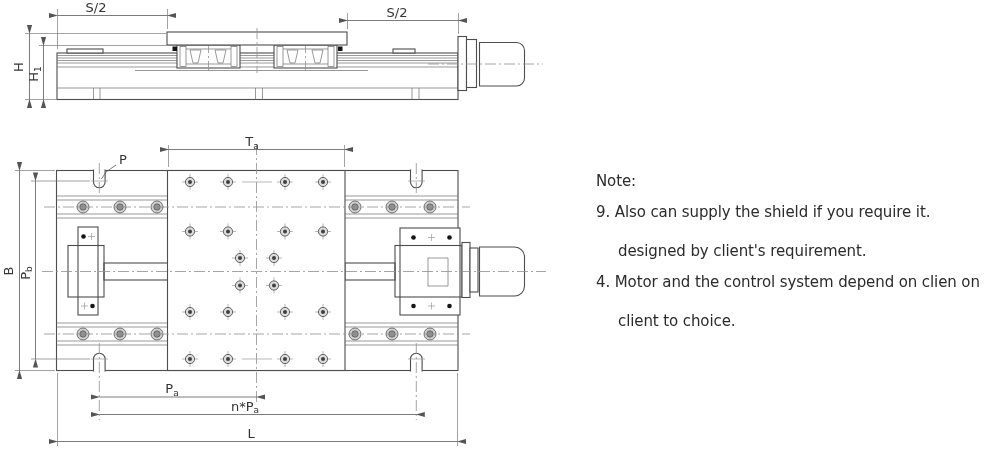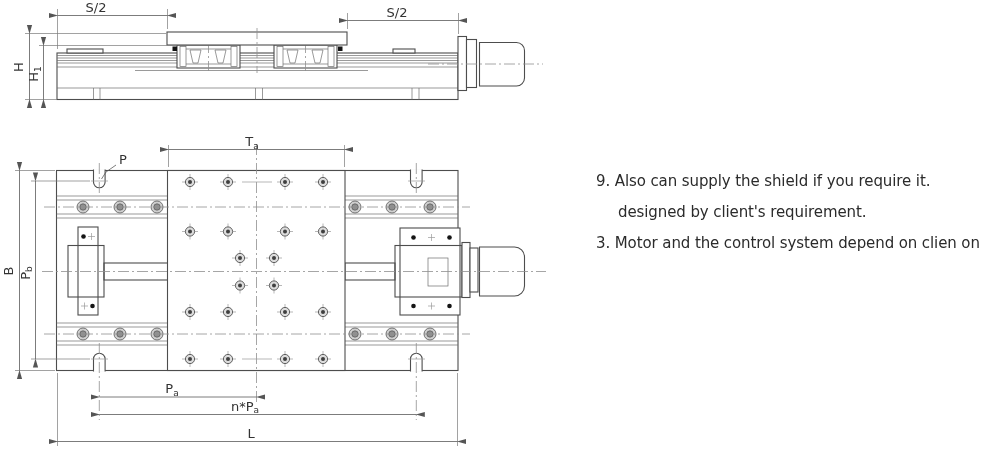--- a/index.html
+++ b/index.html
@@ -17,21 +17,21 @@
   .hole-ring{stroke:#5f5f5f;stroke-width:1;fill:#ddd;}
   .hole-core{fill:#3f3f3f;}
   .bolt-washer{stroke:#666;stroke-width:0.9;fill:#cfcfcf;}
   .bolt-head{stroke:#555;stroke-width:0.7;fill:#909090;}
   .dot{fill:#151515;}
   text.lbl{fill:#333;font-family:"DejaVu Sans",sans-serif;font-size:13px;}
   tspan.sub{font-size:9px;}
   
   .notes{position:absolute;left:596px;top:166px;width:404px;color:#2b2b2b;
          font-size:15px;line-height:31px;letter-spacing:-0.1px;}
-  .note-line.cont{margin-left:22px;}
+  .note-line.cont{margin-left:22px;margin-top:8px;}
 </style>
 </head>
 <body>
 
 <div id="stage">
 
 <svg width="1000" height="452" viewBox="0 0 1000 452">
   <defs>
     <marker id="arr" markerUnits="userSpaceOnUse" markerWidth="12" markerHeight="8" refX="0.5" refY="0" orient="auto-start-reverse" viewBox="-1 -4 12 8">
       <path d="M0,0 L9,2.6 L9,-2.6 Z" fill="#555"></path>
@@ -274,18 +274,20 @@
     <g>
       <line x1="57.5" y1="373" x2="57.5" y2="446" class="ext"></line>
       <line x1="457.5" y1="373" x2="457.5" y2="446" class="ext"></line>
       <line x1="57.5" y1="441.5" x2="457.5" y2="441.5" class="dim" marker-start="url(#arr)" marker-end="url(#arr)"></line>
       <text class="lbl" x="251" y="438" text-anchor="middle"><tspan>L</tspan></text>
     </g>
   </g>
 </svg>
 
 <div class="notes">
+  <div class="note-title">Note:</div>
   <div class="note-line">9. Also can supply the shield if you require it.</div>
   <div class="note-line cont">designed by client's requirement.</div>
-  <div class="note-line">3. Motor and the control system depend on clien on</div>
+  <div class="note-line">4. Motor and the control system depend on clien on</div>
+  <div class="note-line cont">client to choice.</div>
 </div>
 
 </div>
 
 </body></html>

